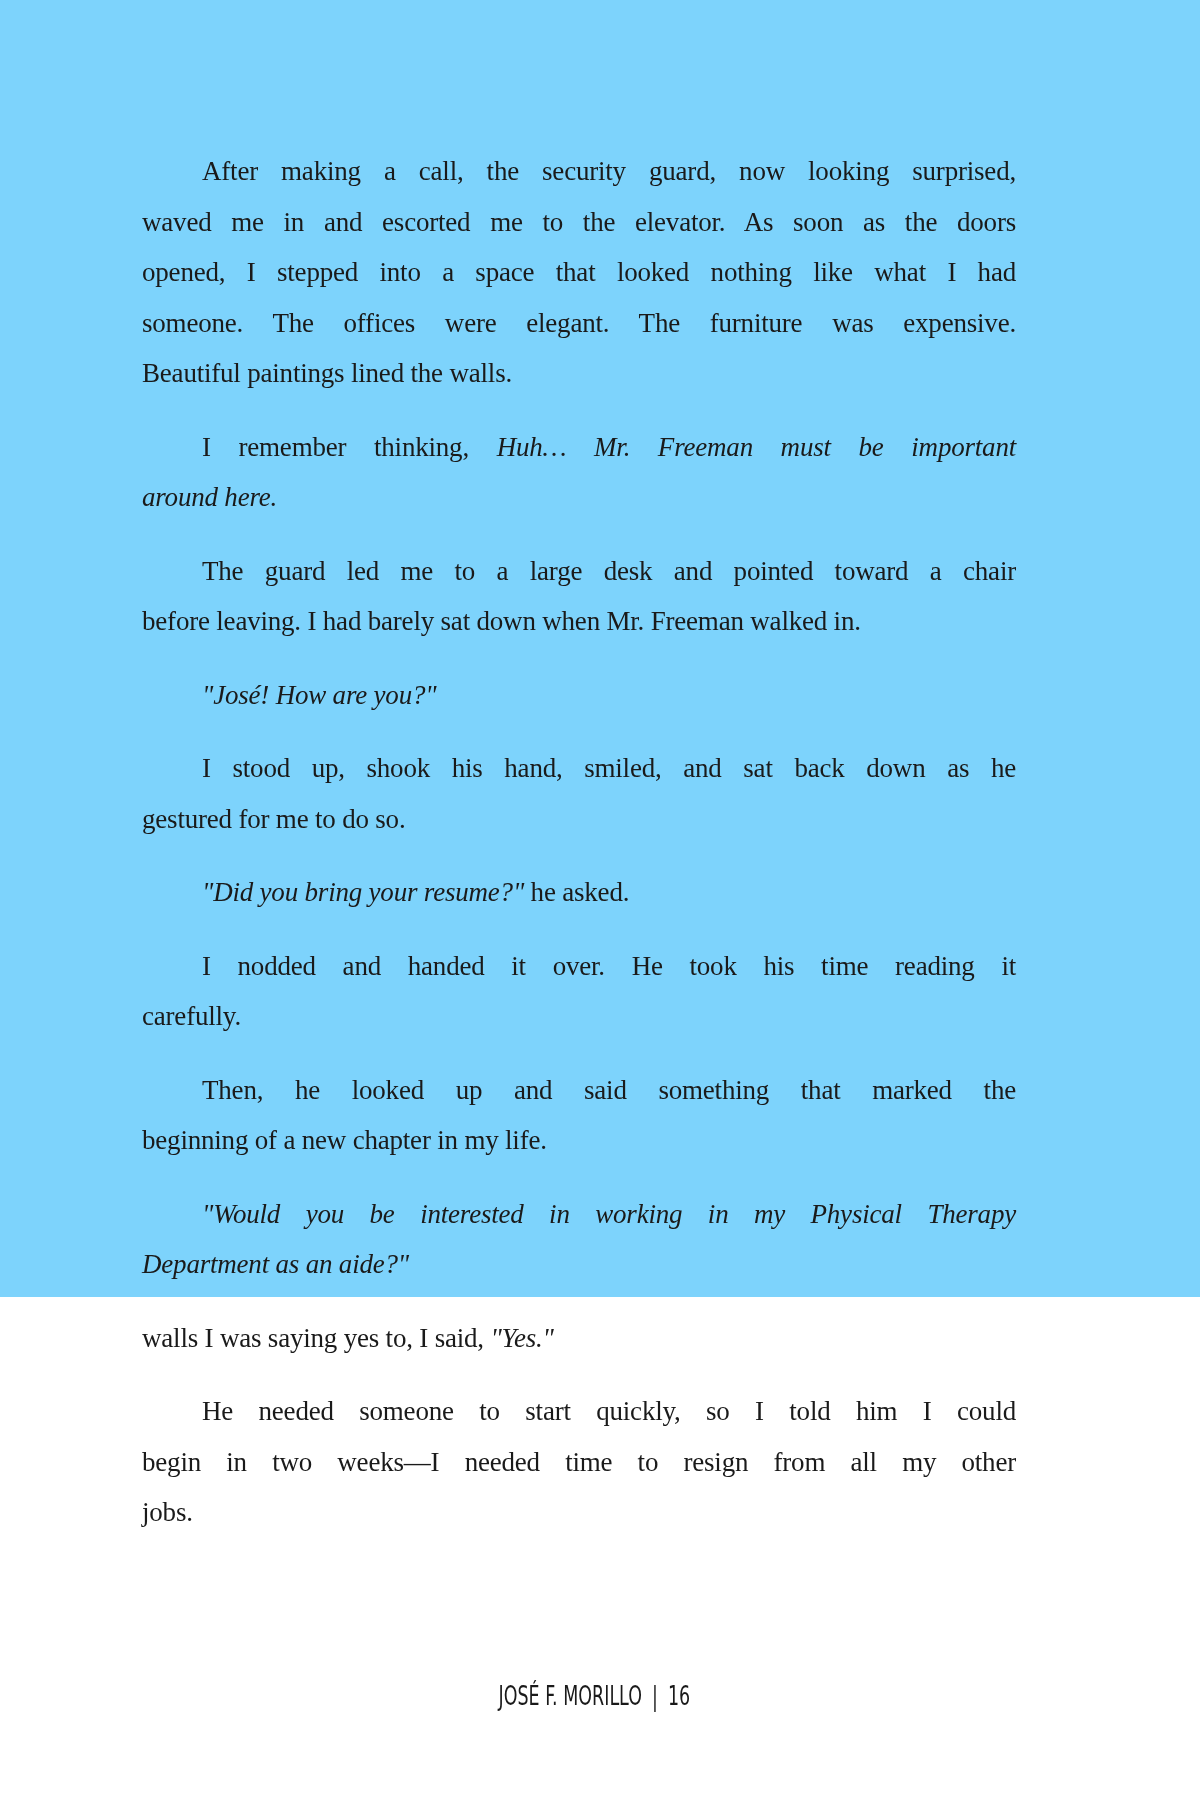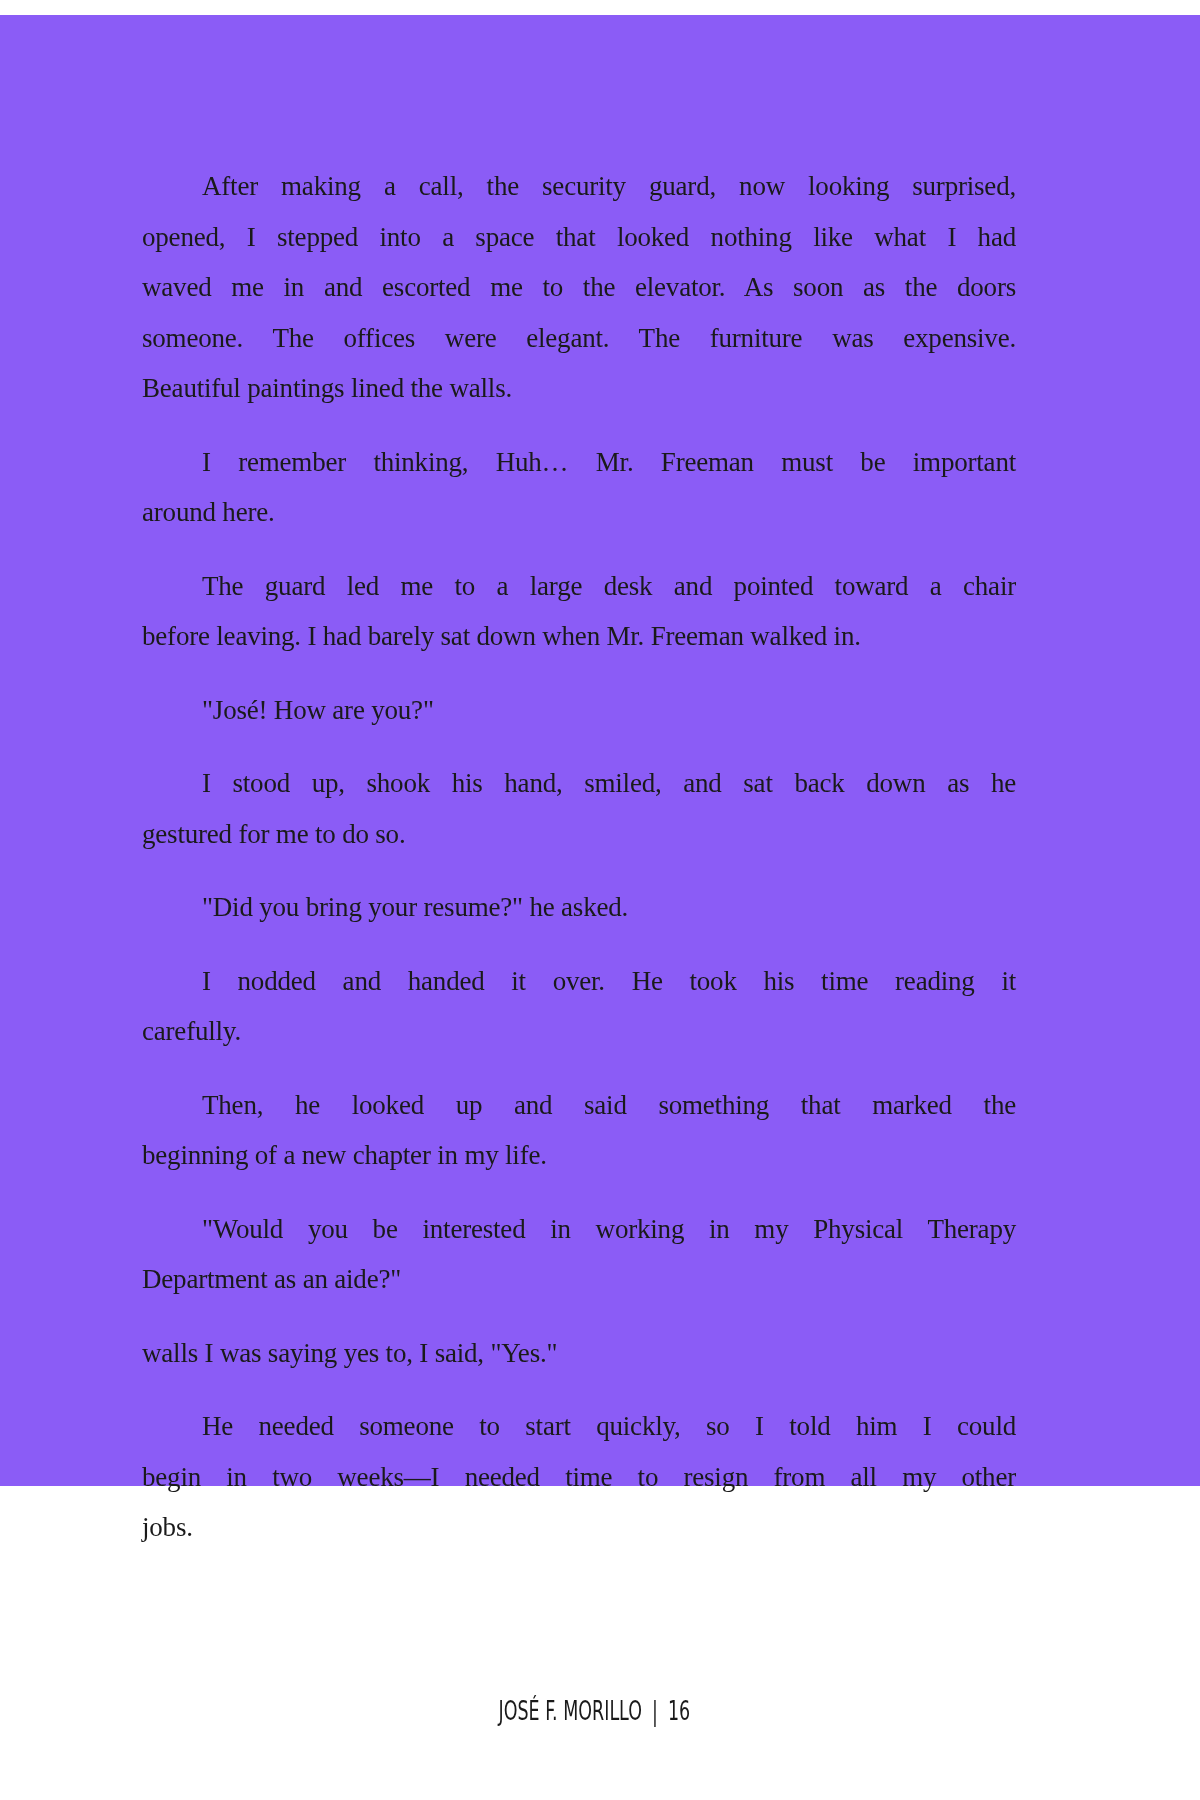--- a/index.html
+++ b/index.html
@@ -1,49 +1,49 @@
 <!DOCTYPE html>
 <html><head>
 <meta charset="utf-8">
 <style>
   html, body { margin: 0; padding: 0; background: #ffffff; }
   body { width: 1200px; height: 1800px; position: relative; overflow: hidden; }
   .page {
-    position: absolute; left: 0; top: 15px; width: 1200px; height: 1471px; background: #8b5cf6;
+    position: absolute; left: 0; top: 0; width: 1200px; height: 1297px; background: #7dd3fc;
   }
   .text-block {
     position: absolute; left: 142px; top: 146px; width: 874px;
     font-family: "Liberation Serif", "DejaVu Serif", serif;
     font-size: 27px; color: #1a1a1a; letter-spacing: -0.2px;
   }
   .para { margin: 0 0 23px 0; }
   .line {
     display: block; height: 50.5px; line-height: 50.5px; white-space: nowrap;
     text-align: justify; text-align-last: justify;
   }
   .line.last { text-align-last: left; }
   .line.indent { padding-left: 60px; }
-  .it { }
+  .it { font-style: italic; }
   .footer {
     position: absolute; left: 0; width: 1200px; top: 1680px; text-align: center;
     font-family: "DejaVu Sans Condensed", "DejaVu Sans", sans-serif;
     font-size: 27px; color: #1a1a1a; letter-spacing: 0px;
     transform: scaleX(0.72); transform-origin: 580px 0;
   }
   .footer .sep { padding: 0 14px; }
 </style>
 </head>
 <body>
 
 <div class="page">
   <div class="text-block" id="text-block">
       <div class="para">
         <span class="line indent"><span>After making a call, the security guard, now looking surprised,</span></span>
+        <span class="line"><span>waved me in and escorted me to the elevator. As soon as the doors</span></span>
         <span class="line"><span>opened, I stepped into a space that looked nothing like what I had</span></span>
-        <span class="line"><span>waved me in and escorted me to the elevator. As soon as the doors</span></span>
         <span class="line"><span>someone. The offices were elegant. The furniture was expensive.</span></span>
         <span class="line last"><span>Beautiful paintings lined the walls.</span></span>
       </div>
       <div class="para">
         <span class="line indent"><span>I remember thinking, </span><span class="it">Huh… Mr. Freeman must be important</span></span>
         <span class="line last"><span class="it">around here.</span></span>
       </div>
       <div class="para">
         <span class="line indent"><span>The guard led me to a large desk and pointed toward a chair</span></span>
         <span class="line last"><span>before leaving. I had barely sat down when Mr. Freeman walked in.</span></span>

